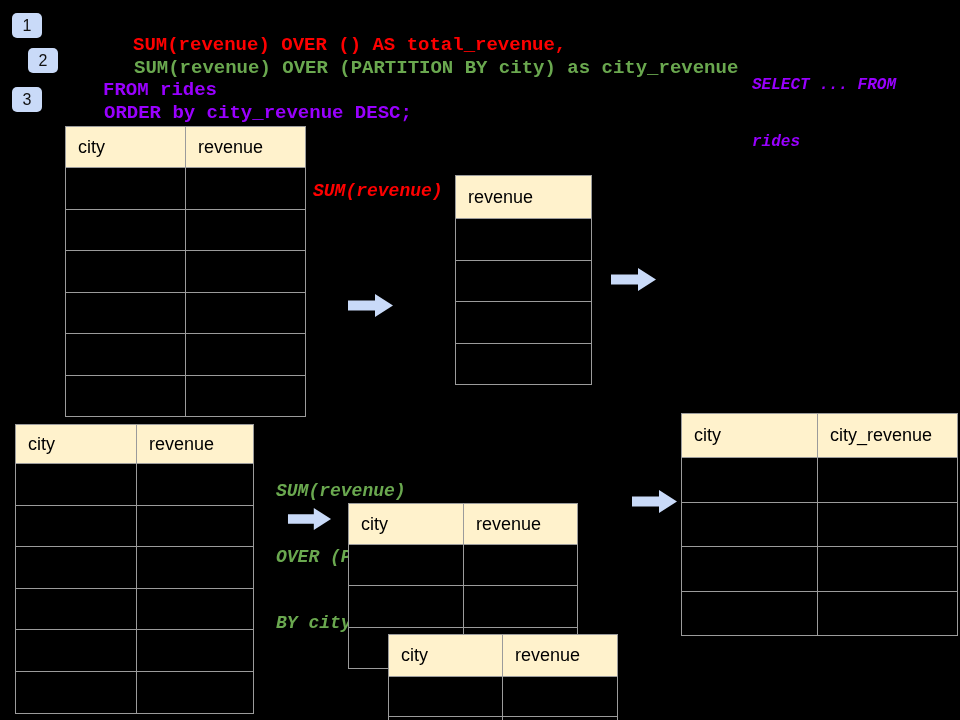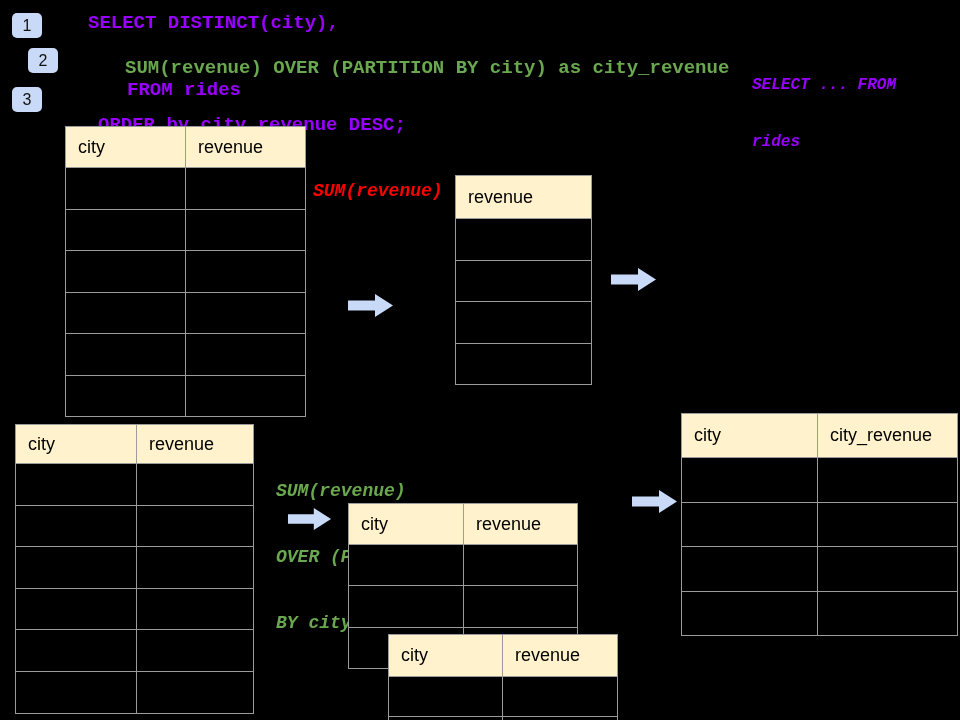--- a/index.html
+++ b/index.html
@@ -38,23 +38,23 @@
   .code-line {
     position: absolute;
     font-family: "Liberation Mono", "DejaVu Sans Mono", monospace;
     font-weight: bold;
     font-size: 19px;
     line-height: 22px;
     white-space: pre;
   }
   #sql-line-1 { left: 88px;  top: 12px; }
   #sql-line-2 { left: 133px; top: 34px; }
-  #sql-line-3 { left: 125px; top: 57px; }
-  #sql-line-4 { left: 103px; top: 79px; margin-left: 24px; }
-  #sql-line-5 { left: 98px; top: 102px; margin-top: 12px; }
+  #sql-line-3 { left: 134px; top: 57px; }
+  #sql-line-4 { left: 103px; top: 79px; }
+  #sql-line-5 { left: 104px; top: 102px; }
   .c-purple { color: var(--purple, #9900ff); }
   .c-red    { color: var(--red, #fe0000); }
   .c-green  { color: var(--green, #6aa84f); }
 
   
   .note {
     position: absolute;
     font-family: "Liberation Mono", "DejaVu Sans Mono", monospace;
     font-weight: bold;
     white-space: pre;
@@ -127,21 +127,21 @@
 </style>
 </head>
 <body>
 
 <div class="canvas">
 
   <div class="badge" id="badge-1">1</div>
   <div class="badge" id="badge-2">2</div>
   <div class="badge" id="badge-3">3</div>
 
-  <div class="code-line c-purple" id="sql-line-1">SELECT DISTINCT(city),</div>
+  <div class="code-line c-red" id="sql-line-2">SUM(revenue) OVER () AS total_revenue,</div>
   <div class="code-line c-green" id="sql-line-3">SUM(revenue) OVER (PARTITION BY city) as city_revenue</div>
   <div class="code-line c-purple" id="sql-line-4">FROM rides</div>
   <div class="code-line c-purple" id="sql-line-5">ORDER by city_revenue DESC;</div>
 
   <div class="note c-purple" id="side-note">
     <div>SELECT ... FROM</div>
     <div>rides</div>
   </div>
 
   <div class="note c-red" id="note-total">

